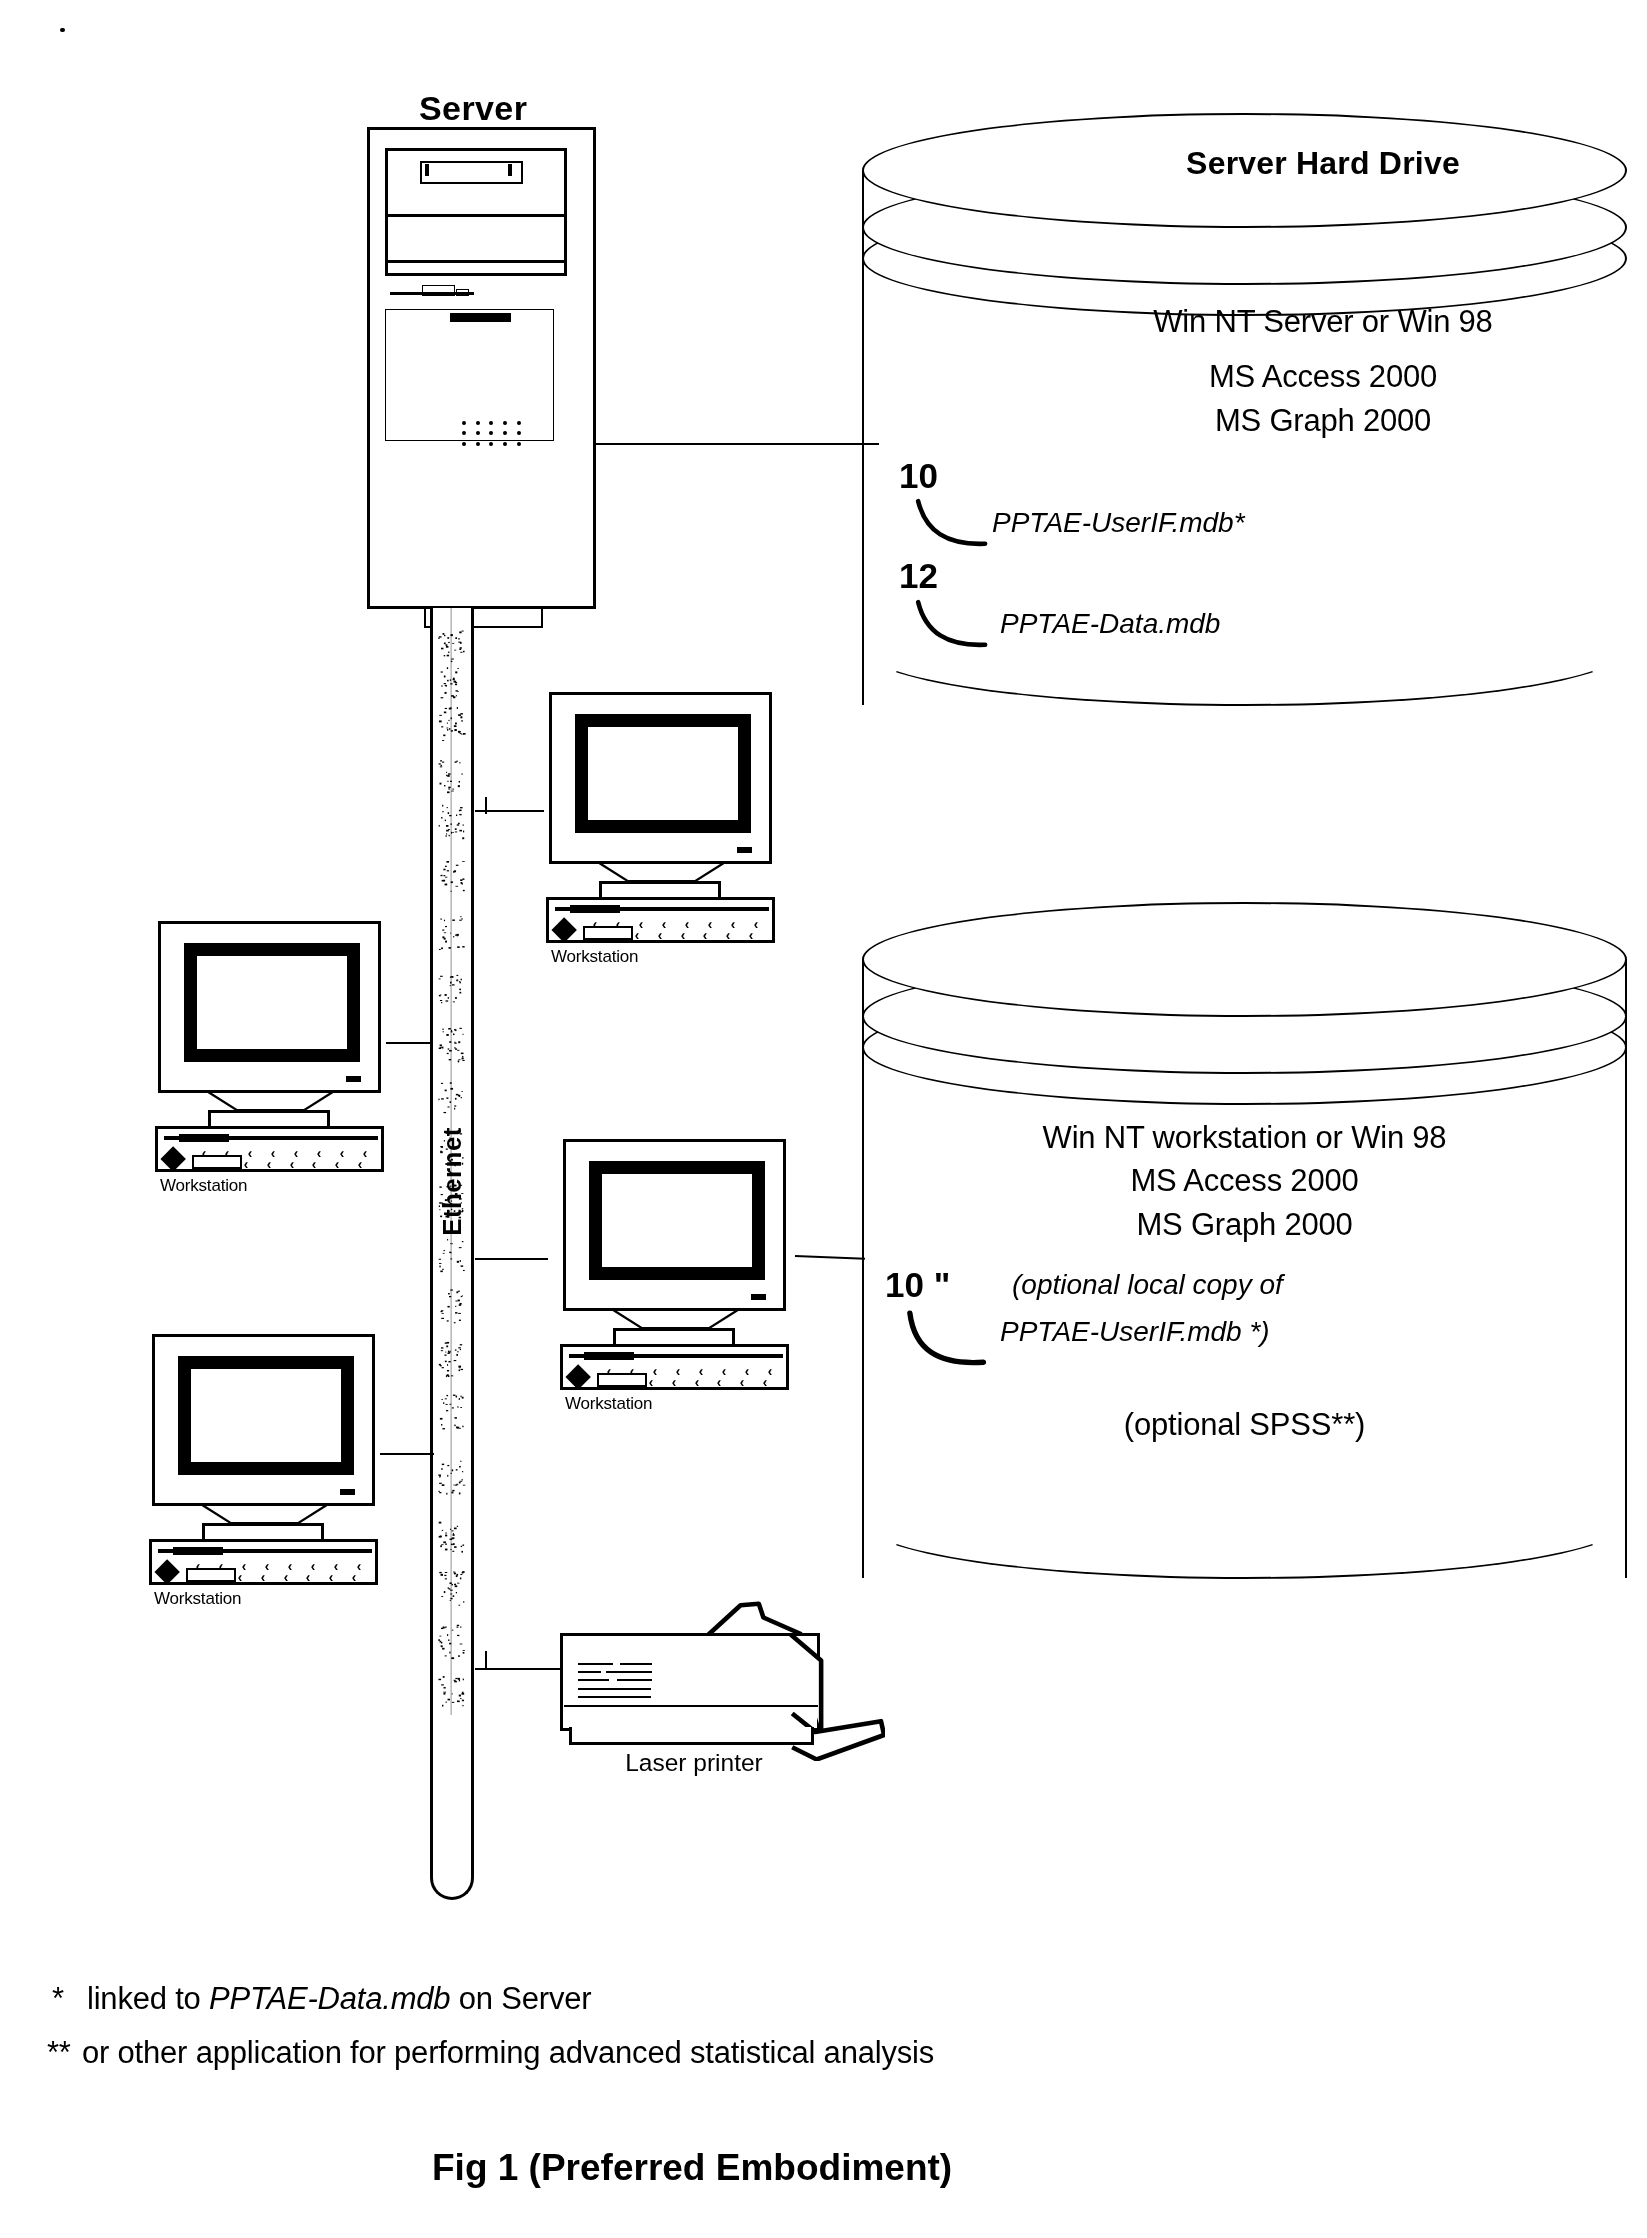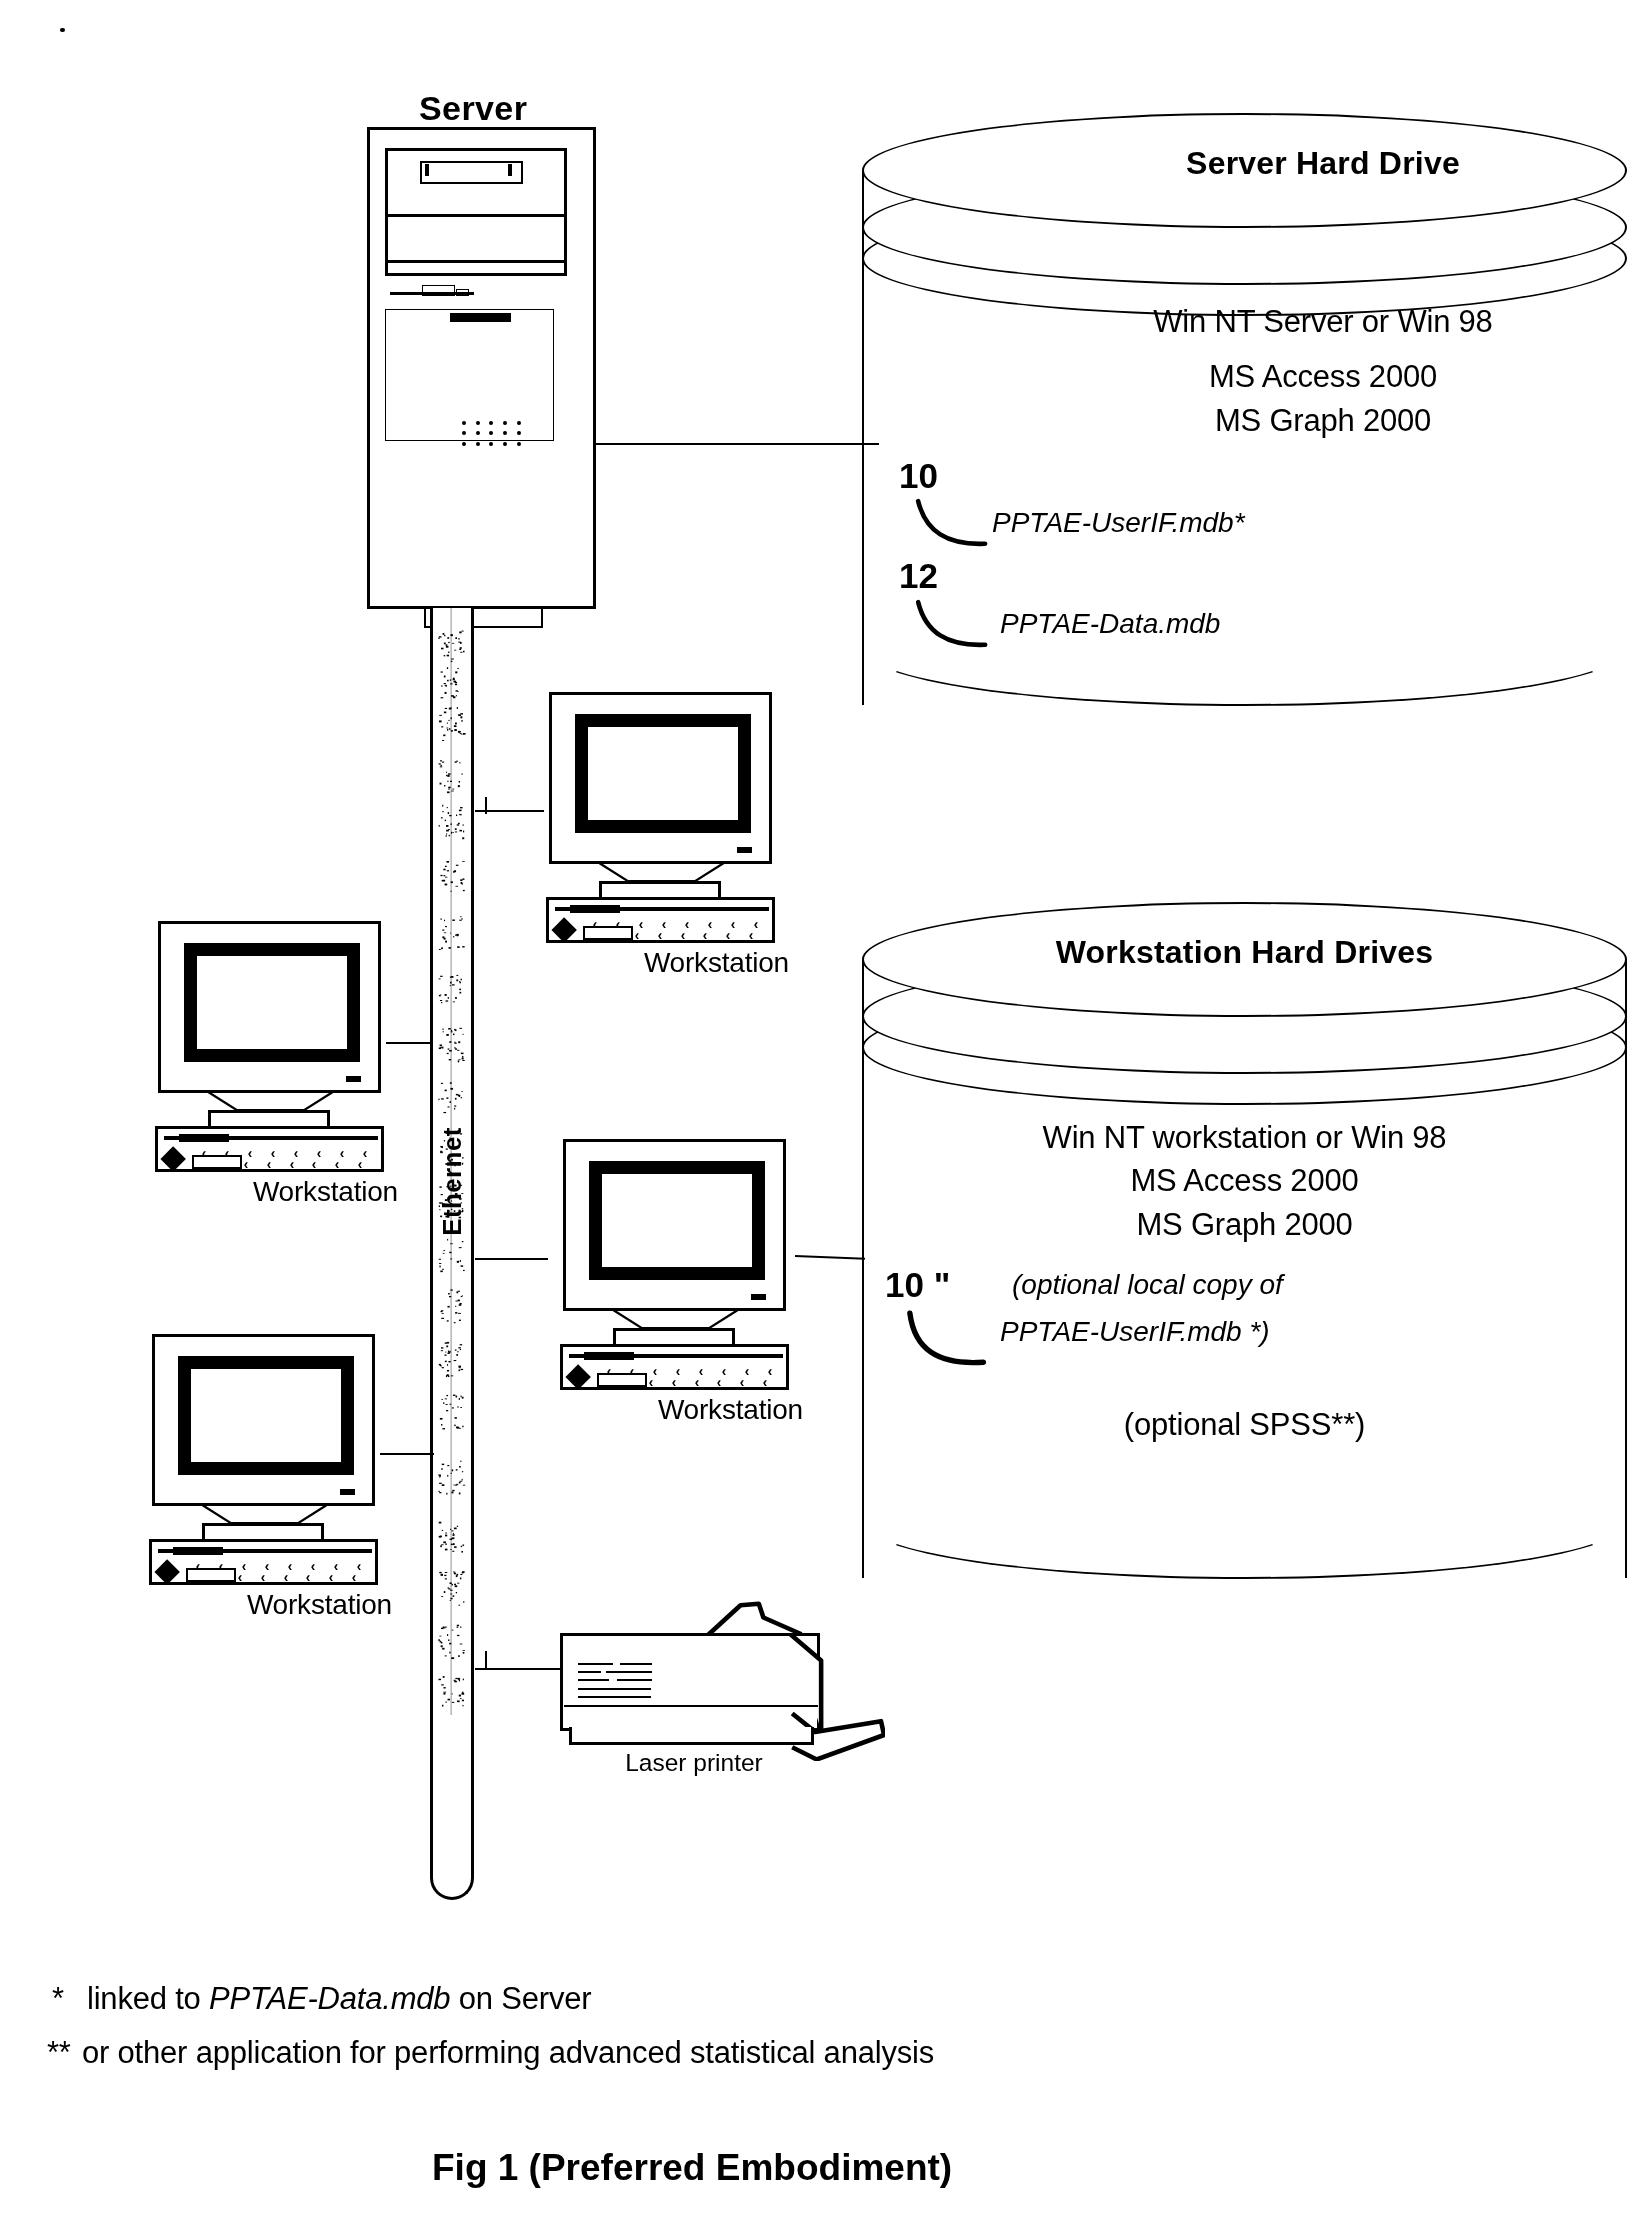--- a/index.html
+++ b/index.html
@@ -159,22 +159,22 @@
   .kb-bar { position:absolute; left: 6.1px; top: 6.9px; width: 214px; height: 3.8px; background:#000; }
   .kb-dark { position:absolute; left: 21.4px; top: 5.4px; width: 50px; height: 7.6px; background:#000; }
   .kb-diamond {
     position:absolute; left: 6.1px; top: 20.6px;
     width: 18.3px; height: 18.3px; background:#000;
     transform: rotate(45deg);
   }
   .kb-space { position:absolute; left: 34px; top: 26px; width: 46px; height: 10px; border:2.3px solid #000; }
   .kb-key { position:absolute; font-size: 13.8px; font-weight:bold; color:#000; }
   .ws-caption {
-    position:absolute; top: 255px; left: 2px; width: 252px;
-    text-align:right; font-size: 28px; letter-spacing: -0.2px;
+    position:absolute; top: 255px; left: 16px; width: 252px;
+    text-align:left; font-size: 17px; letter-spacing: -0.2px;
   }
 
   
   .cyl { position: absolute; }
   .cyl-body {
     position:absolute; left: 0; right: 0;
     border-left: 2.3px solid #000;
     border-right: 2.3px solid #000;
     box-sizing: border-box;
   }
@@ -301,21 +301,20 @@
     <div class="ref-ital" style="left:138px; top:495px;">PPTAE-Data.mdb</div>
   </div>
 
   <div class="cyl" id="ws-hd" style="left:862px; top:902px; width:765px; height:734px;">
     <div class="cyl-body" style="top:57px; height:619px;"></div>
     <div class="ellipse-arc" style="left:0; top:562px; width:765px; height:115px;"></div>
     <div class="ellipse" style="left:0; top:88px; width:765px; height:115px;"></div>
     <div class="ellipse" style="left:0; top:57px; width:765px; height:115px;"></div>
     <div class="ellipse" style="left:0; top:0px; width:765px; height:115px;"></div>
 
-    <div class="cyl-text cyl-title" style="top:32px;">Workstation Hard Drives</div>
 
     <div class="cyl-text cyl-line" style="top:218px;">Win NT workstation or Win 98</div>
     <div class="cyl-text cyl-line" style="top:261px;">MS Access 2000</div>
     <div class="cyl-text cyl-line" style="top:305px;">MS Graph 2000</div>
 
     <div class="ref-num" style="left:23px; top:363px;">10 "</div>
     <svg class="abs" style="left:31px; top:405px; width:115px; height:69px;" viewBox="0 0 150 90">
       <path d="M 22 8 C 28 55, 58 76, 118 72" stroke="#000" stroke-width="7" fill="none" stroke-linecap="round"></path>
     </svg>
     <div class="ref-ital" style="left:150px; top:367px;">(optional local copy of</div>

